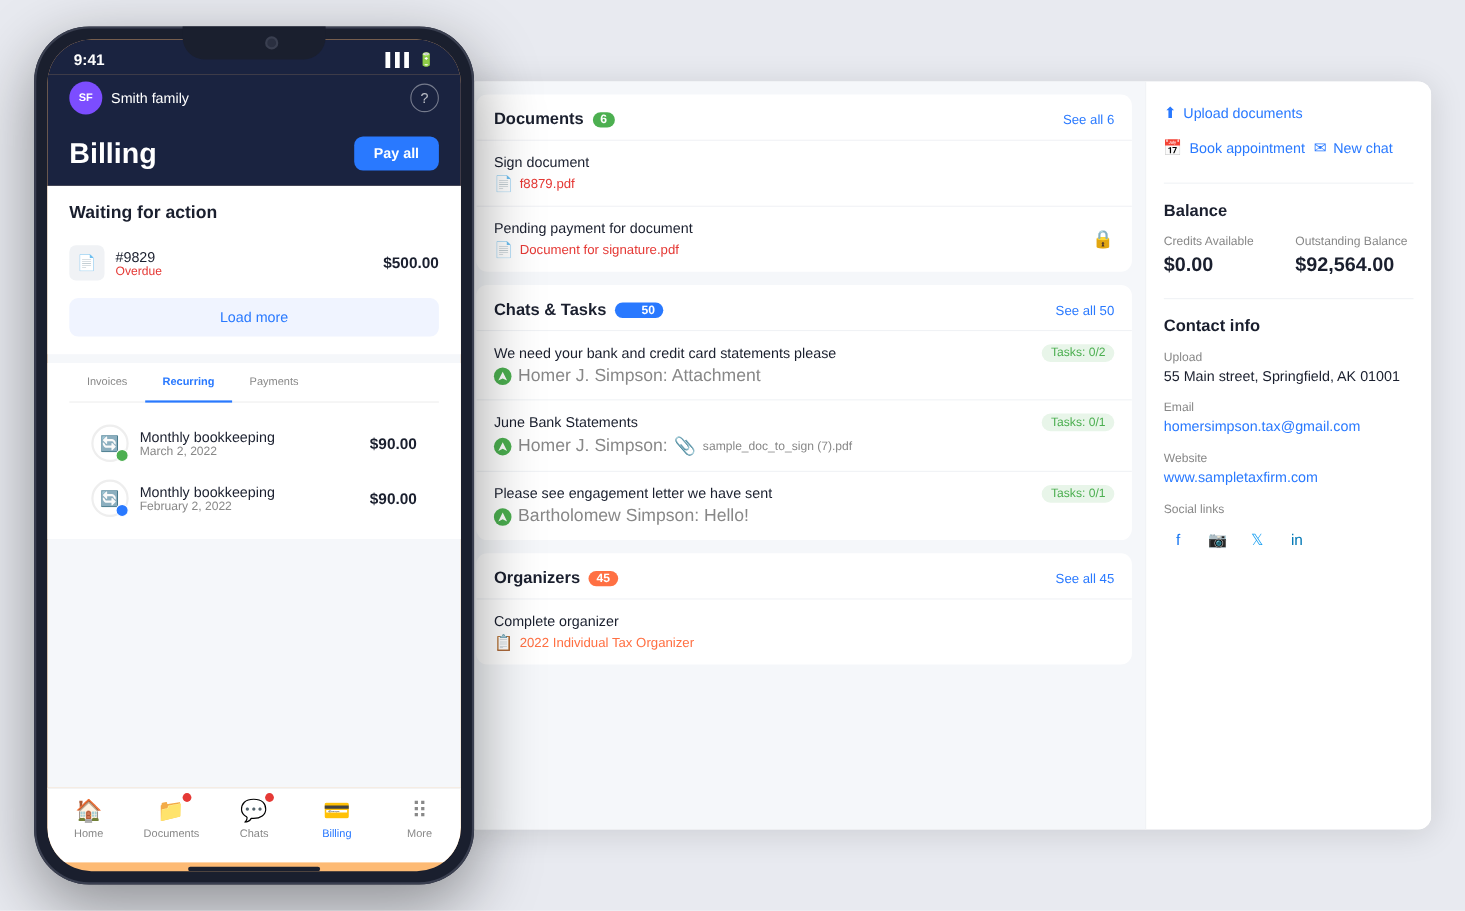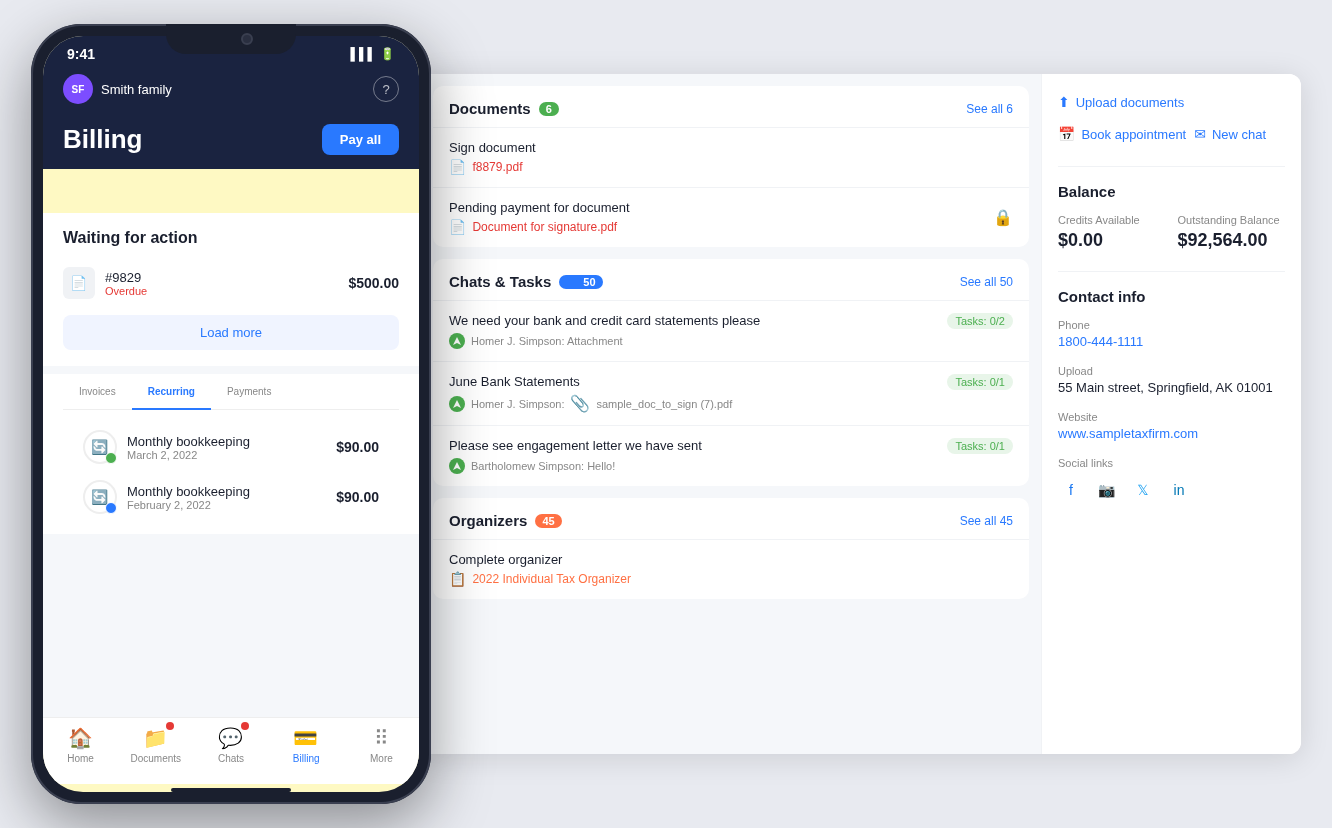--- a/index.html
+++ b/index.html
@@ -57,21 +57,21 @@
       left: 50%;
       transform: translateX(10px);
       border: 2px solid #3a3f50;
     }
     .phone-screen {
       position: absolute;
       top: 12px;
       left: 12px;
       right: 12px;
       bottom: 12px;
-      background: #fef9c3;
+      background: #fdba74;
       border-radius: 40px;
       overflow: hidden;
       display: flex;
       flex-direction: column;
     }
 
     .phone-status-bar {
       background: #1a2340;
       padding: 10px 24px 6px;
       display: flex;
@@ -154,21 +154,20 @@
       font-size: 13px;
       font-weight: 600;
       cursor: pointer;
     }
 
     .phone-content {
       flex: 1;
       overflow-y: auto;
       background: #f5f7fa;
       padding: 0;
-      margin-top: 44px;
     }
     .phone-content::-webkit-scrollbar { display: none; }
 
     .waiting-section {
       background: #fff;
       padding: 16px 20px;
       margin-bottom: 8px;
     }
     .waiting-title {
       font-size: 16px;
@@ -437,21 +436,21 @@
     .chat-sender-icon {
       width: 16px;
       height: 16px;
       background: #4caf50;
       border-radius: 50%;
       display: flex;
       align-items: center;
       justify-content: center;
     }
     .chat-sender-icon svg { width: 10px; height: 10px; }
-    .chat-sender { font-size: 11px; color: #888; }
+    .chat-sender { font-size: 16px; color: #888; }
     .chat-attachment { font-size: 11px; color: #888; }
     .attachment-icon { color: #888; }
 
     .organizer-item {
       padding: 12px 16px;
       border-top: 1px solid #f0f2f5;
     }
     .org-title { font-size: 13px; font-weight: 500; color: #1a1f2e; margin-bottom: 4px; }
     .org-sub {
       display: flex;
@@ -783,30 +782,30 @@
         <div>
           <div class="balance-label">Outstanding Balance</div>
           <div class="balance-value">$92,564.00</div>
         </div>
       </div>
 
       <div class="divider"></div>
 
       <div class="right-section-title">Contact info</div>
 
-      <div class="contact-section">
-        <div class="contact-label">Phone</div>
-        <div class="contact-value">1800-444-1111</div>
-      </div>
 
       <div class="contact-section">
         <div class="contact-label">Upload</div>
         <div class="contact-value plain">55 Main street, Springfield, AK 01001</div>
       </div>
 
+      <div class="contact-section">
+        <div class="contact-label">Email</div>
+        <div class="contact-value">homersimpson.tax@gmail.com</div>
+      </div>
 
       <div class="contact-section">
         <div class="contact-label">Website</div>
         <div class="contact-value">www.sampletaxfirm.com</div>
       </div>
 
       <div class="contact-section">
         <div class="contact-label">Social links</div>
         <div class="social-icons">
           <span class="social-icon social-fb">f</span>

